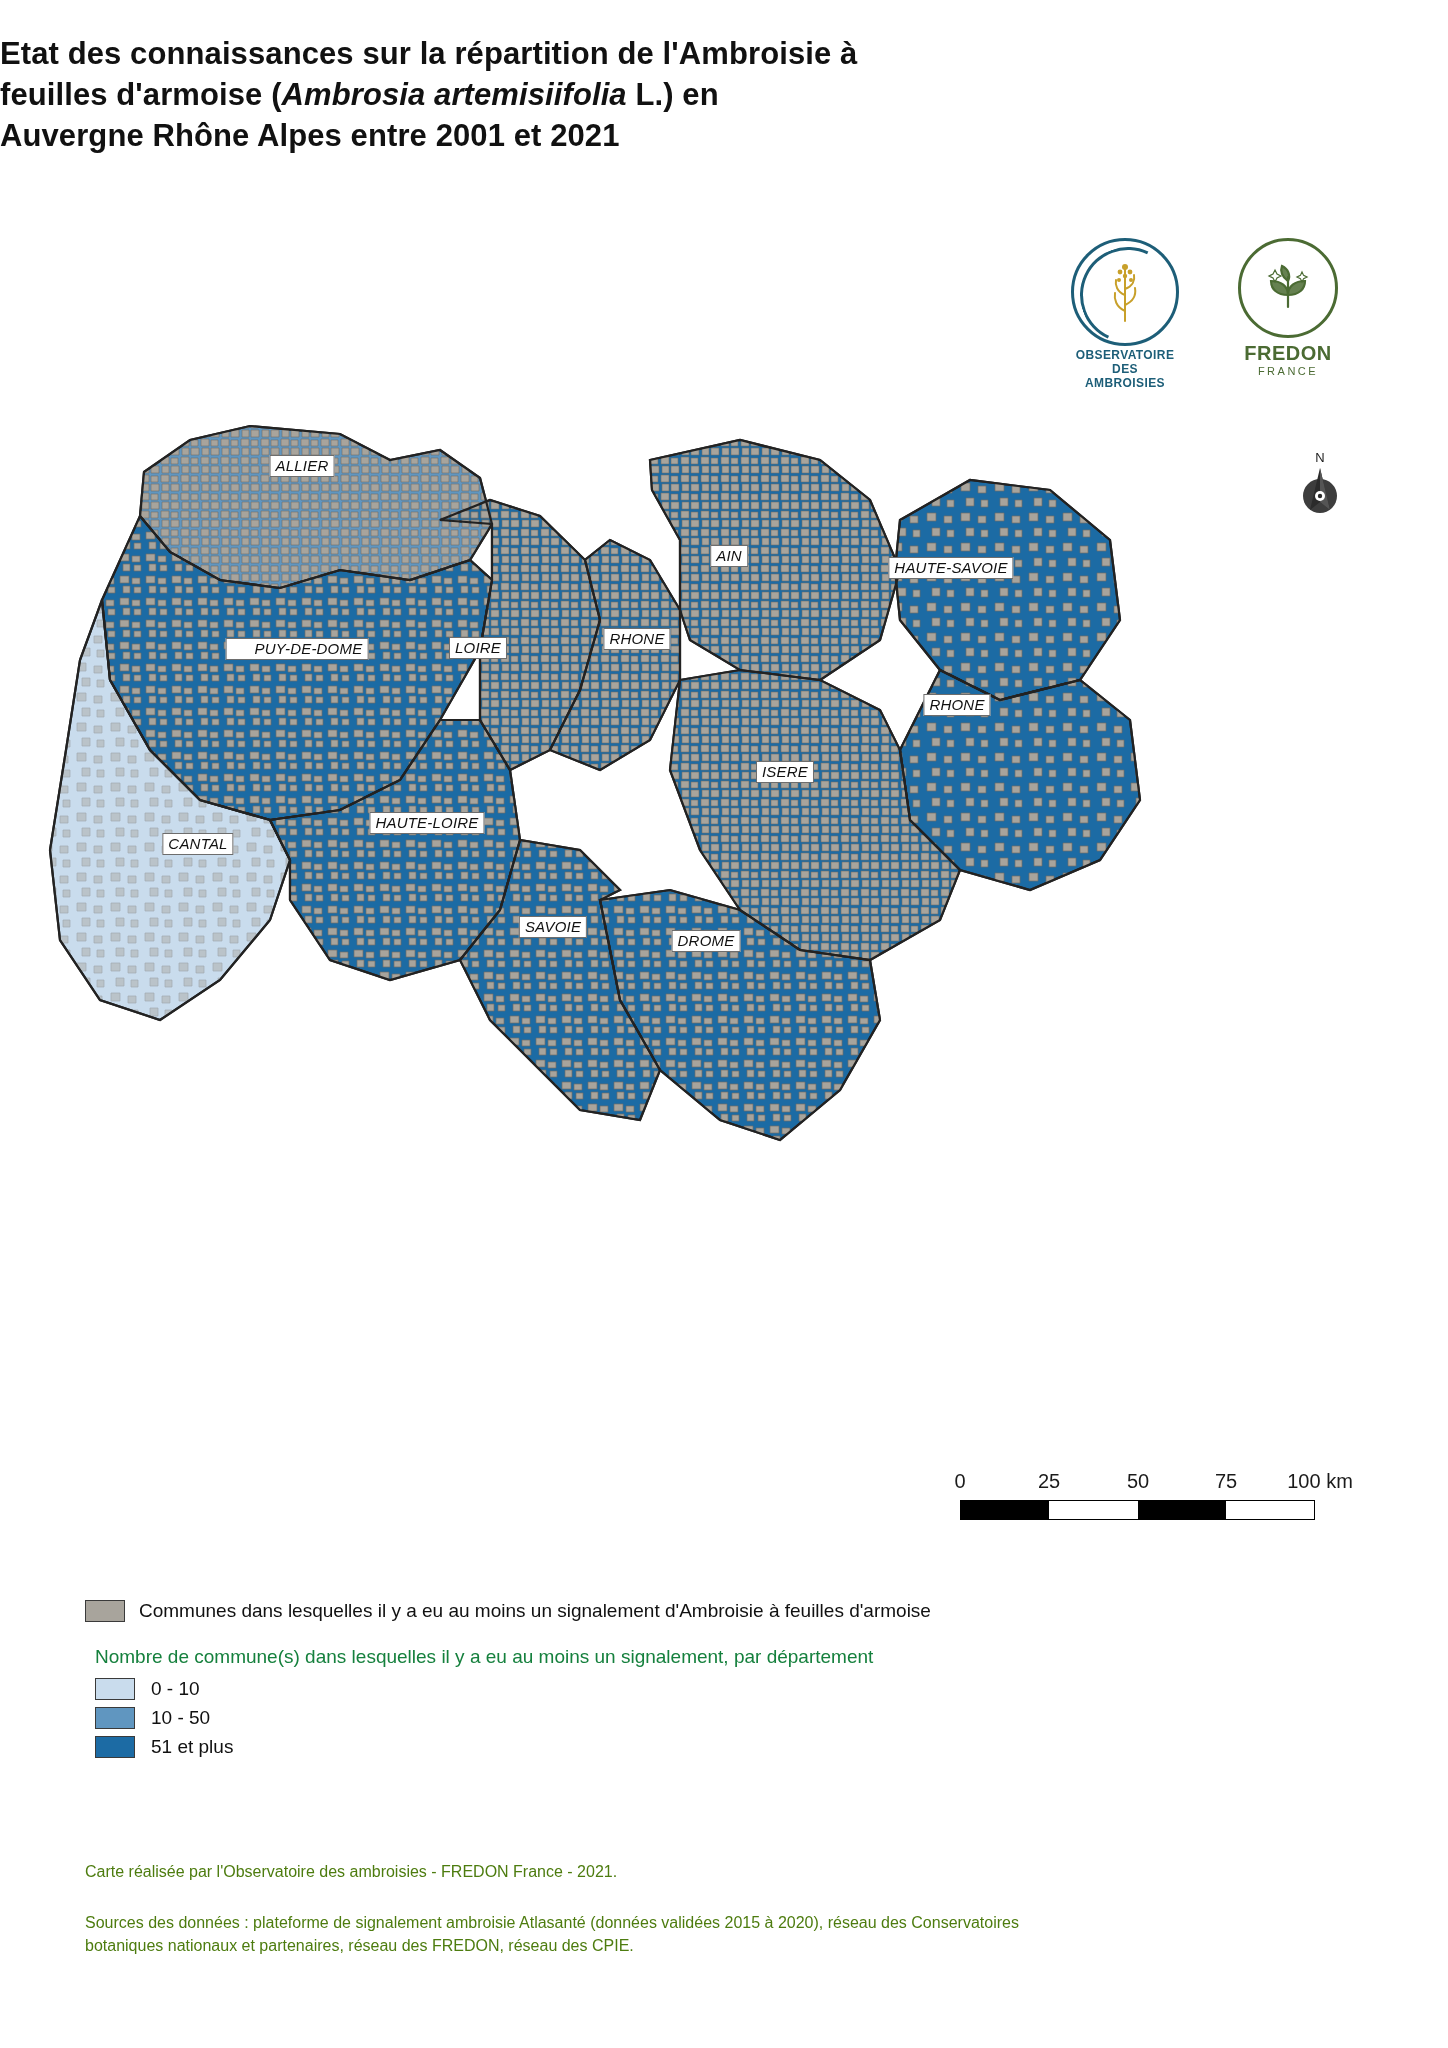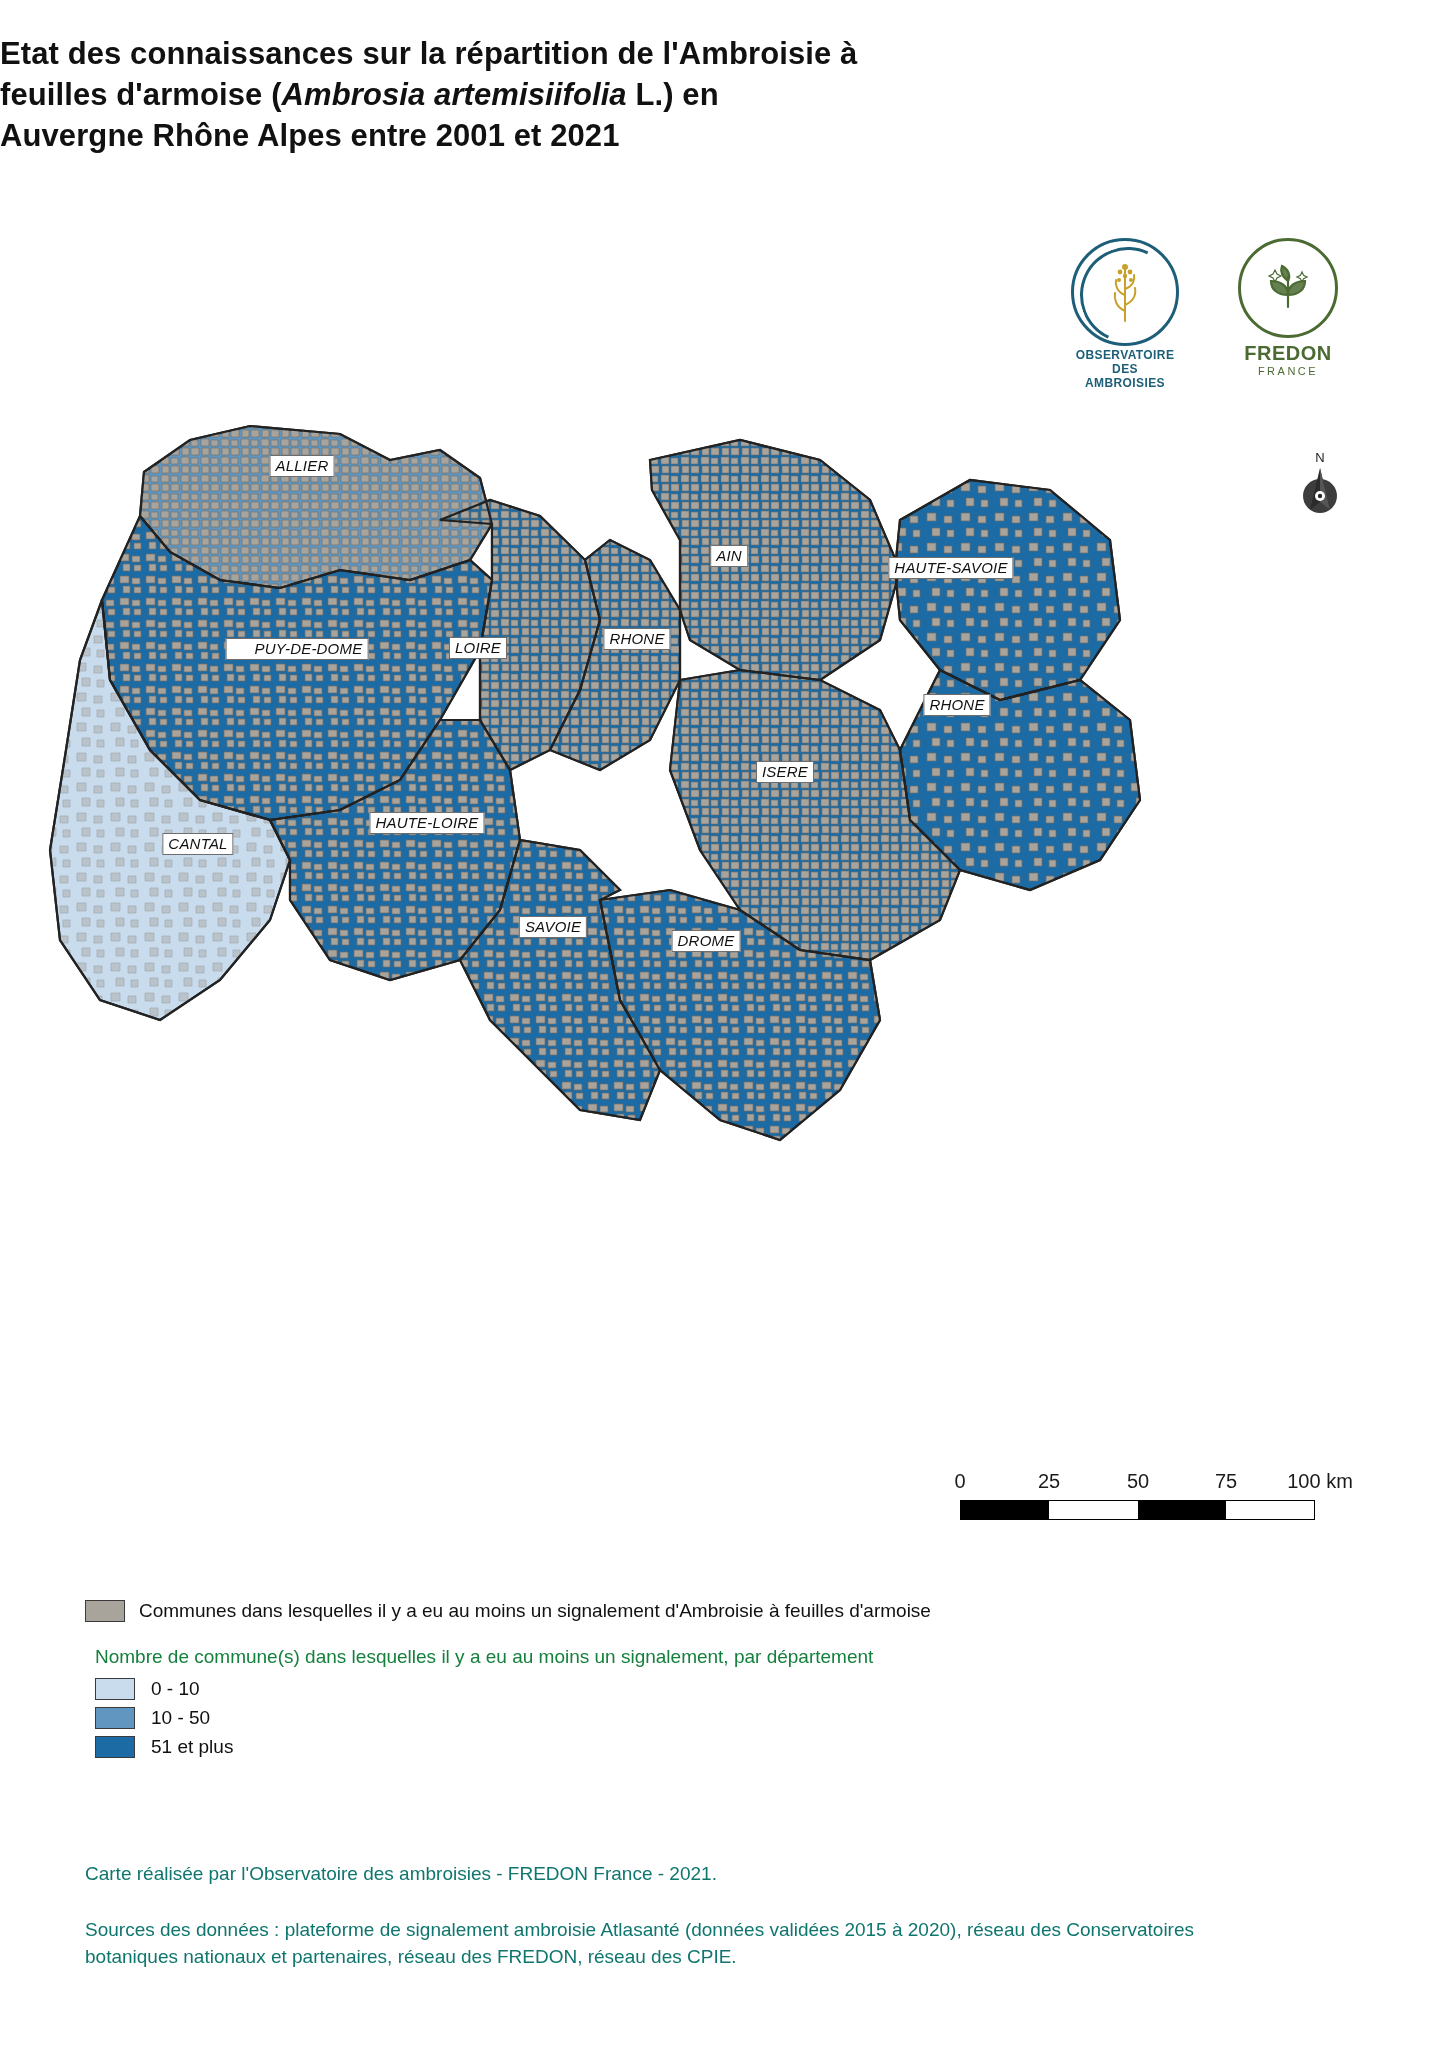--- a/index.html
+++ b/index.html
@@ -206,23 +206,23 @@
   }
   .legend-class { margin-bottom: 7px; }
   .legend-class .swatch { margin-left: 10px; margin-right: 16px; }
 
   
   .footer {
     position: absolute;
     left: 85px;
     top: 1860px;
     width: 1290px;
-    font-size: 19px;
+    font-size: 16px;
     line-height: 1.45;
-    color: #0f766e;
+    color: #4d7c0f;
   }
   .footer .credit { margin-bottom: 28px; }
 </style>
 </head>
 <body>
 
 <div class="title-block">
   <div>Etat des connaissances sur la répartition de l'Ambroisie à</div>
   <div>
     <span>feuilles d'armoise (</span><span class="ital">Ambrosia artemisiifolia</span><span> L.) en</span>

